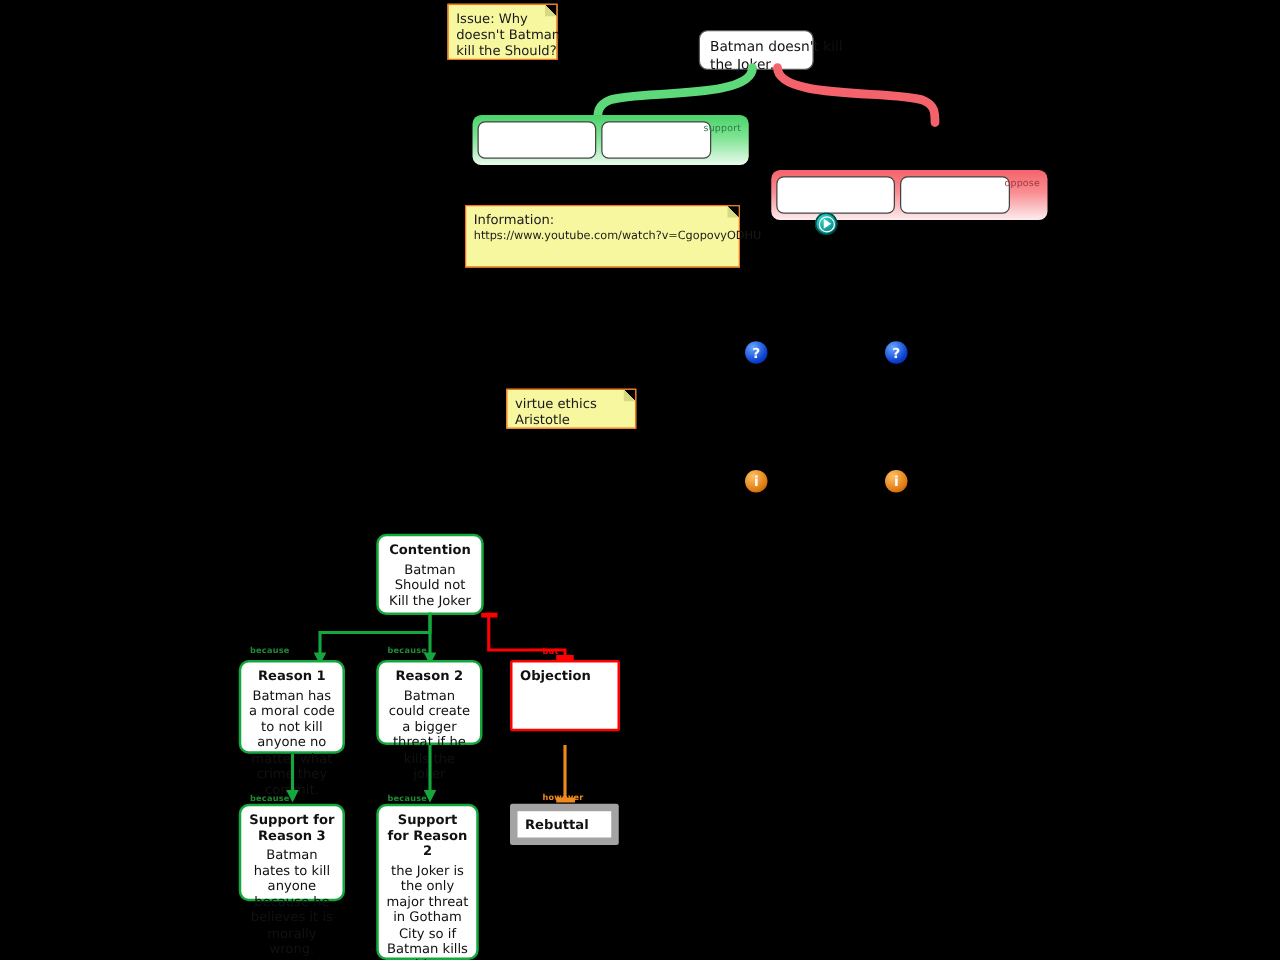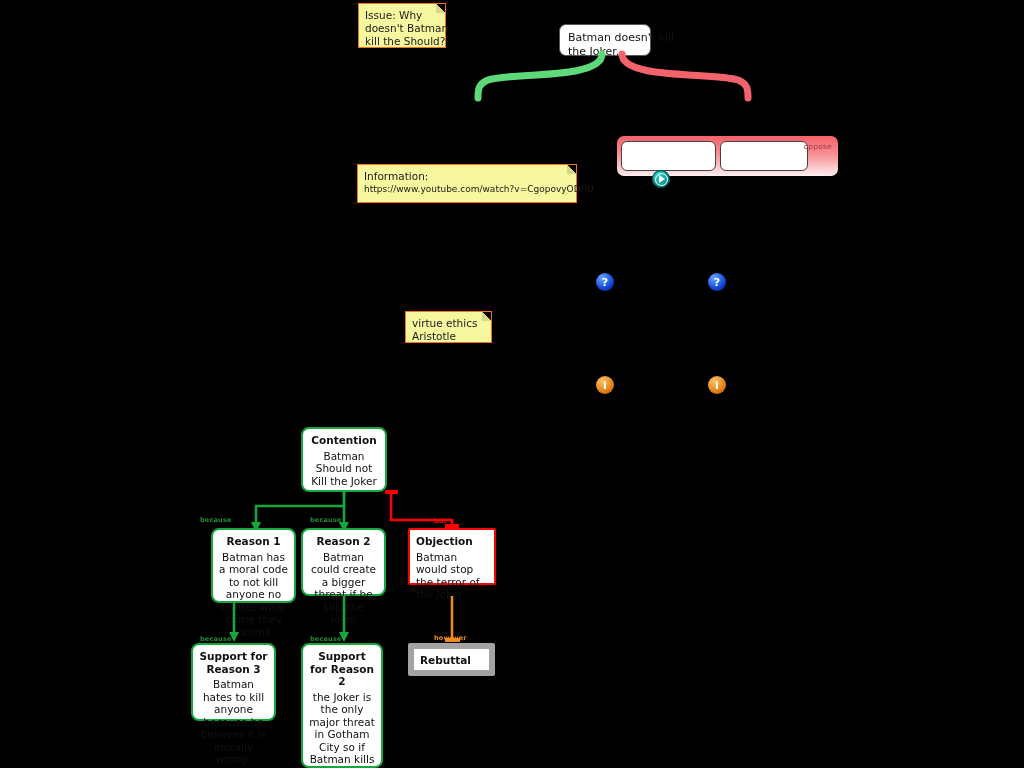--- a/index.html
+++ b/index.html
@@ -77,34 +77,39 @@
   <div class="bubble" style="left:559px;top:24px;width:92px;height:32px;">
     <span class="note-line">Batman doesn't kill</span>
     <span class="note-line">the Joker.</span>
   </div>
 
   <svg class="conn" style="left:370px;top:50px;width:480px;height:55px;" viewBox="0 0 480 55">
     <path d="M232,4 C232,30 140,22 118,30 C108,34 108,40 108,48" stroke="#5ed97a" stroke-width="7" fill="none" stroke-linecap="round"></path>
     <path d="M252,4 C252,30 344,22 368,30 C378,34 378,40 378,48" stroke="#f4636b" stroke-width="7" fill="none" stroke-linecap="round"></path>
   </svg>
 
+  <div class="group support" style="left:378px;top:92px;width:221px;height:40px;">
+    <div class="slot" style="width:95px;margin-right:4px;"></div>
+    <div class="slot" style="width:88px;"></div>
+    <span class="glabel">support</span>
+  </div>
 
   <div class="group oppose" style="left:617px;top:92px;width:221px;height:40px;">
     <div class="slot" style="width:95px;margin-right:4px;"></div>
     <div class="slot" style="width:88px;"></div>
     <span class="glabel">oppose</span>
   </div>
 
-  <div class="note" style="left:357px;top:164px;width:220px;height:39px;">
+  <div class="note" style="left:372px;top:164px;width:220px;height:50px;">
     <span class="fold"></span>
     <span class="note-line">Information:</span>
     <span class="note-line" style="font-size:9px;">https://www.youtube.com/watch?v=CgopovyODHU</span>
   </div>
 
-  <div class="note" style="left:405px;top:311px;width:87px;height:32px;">
+  <div class="note" style="left:405px;top:311px;width:104px;height:32px;">
     <span class="fold"></span>
     <span class="note-line">virtue ethics</span>
     <span class="note-line">Aristotle</span>
   </div>
 
   <div class="icon play" style="left:652px;top:170px;">
     <span class="play-ring"></span>
     <span class="play-tri"></span>
   </div>
   <div class="icon q" style="left:596px;top:273px;">
@@ -134,33 +139,32 @@
     <polygon points="164,42 159,32 169,32" fill="#14a83c"></polygon>
 
     <path d="M211,0 L211,30 L272,30 L272,34" stroke="#ff0000" stroke-width="2.5" fill="none"></path>
     <rect x="205" y="0" width="13" height="4" fill="#ff0000"></rect>
     <rect x="265" y="34" width="14" height="4" fill="#ff0000"></rect>
   </svg>
   <span class="clabel green" style="left:200px;top:516px;">because</span>
   <span class="clabel green" style="left:310px;top:516px;">because</span>
   <span class="clabel red" style="left:434px;top:517px;">but</span>
 
-  <div class="abox green" style="left:191px;top:528px;width:85px;height:75px;margin-left:20px;">
+  <div class="abox green" style="left:191px;top:528px;width:85px;height:75px;">
     <span class="ttl">Reason 1</span>
     <span class="body">Batman has a moral code to not kill anyone no matter what crime they commit.</span>
   </div>
 
   <div class="abox green" style="left:301px;top:528px;width:85px;height:68px;">
     <span class="ttl">Reason 2</span>
     <span class="body">Batman could create a bigger threat if he kills the joker</span>
   </div>
 
   <div class="abox red" style="left:408px;top:528px;width:88px;height:57px;">
     <span class="ttl">Objection</span>
-    <span class="body">Batman would stop the terror of the Joker</span>
   </div>
 
   <svg class="conn" style="left:180px;top:596px;width:330px;height:48px;" viewBox="0 0 330 48">
 
     <path d="M54,7 L54,38" stroke="#14a83c" stroke-width="2.5" fill="none"></path>
     <polygon points="54,46 49,36 59,36" fill="#14a83c"></polygon>
 
     <path d="M164,0 L164,38" stroke="#14a83c" stroke-width="2.5" fill="none"></path>
     <polygon points="164,46 159,36 169,36" fill="#14a83c"></polygon>
 

